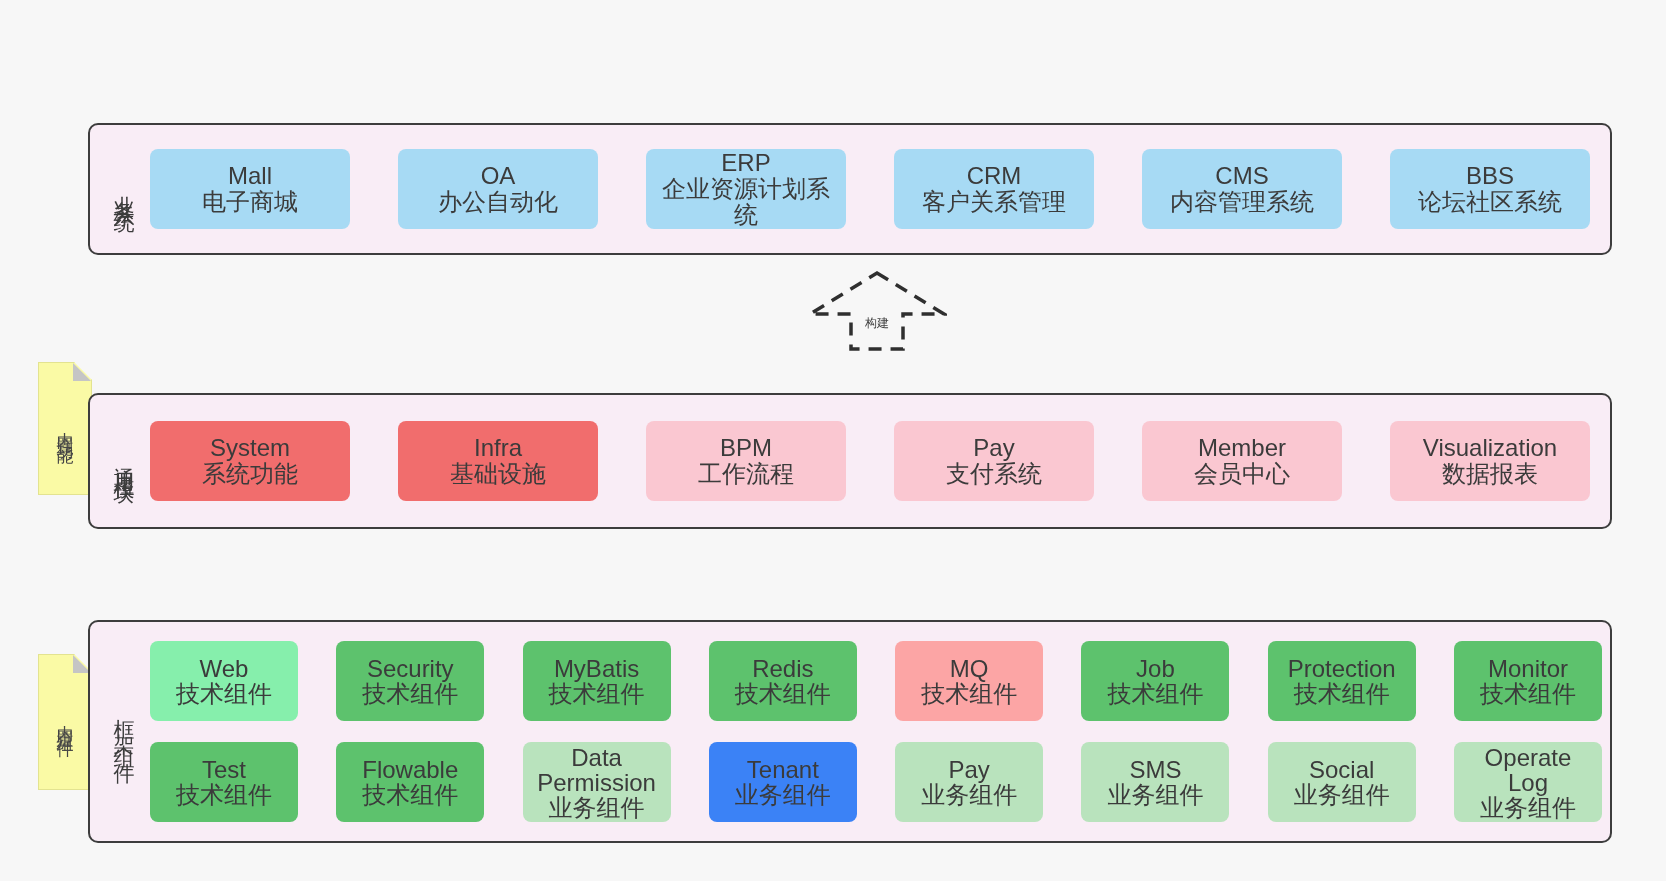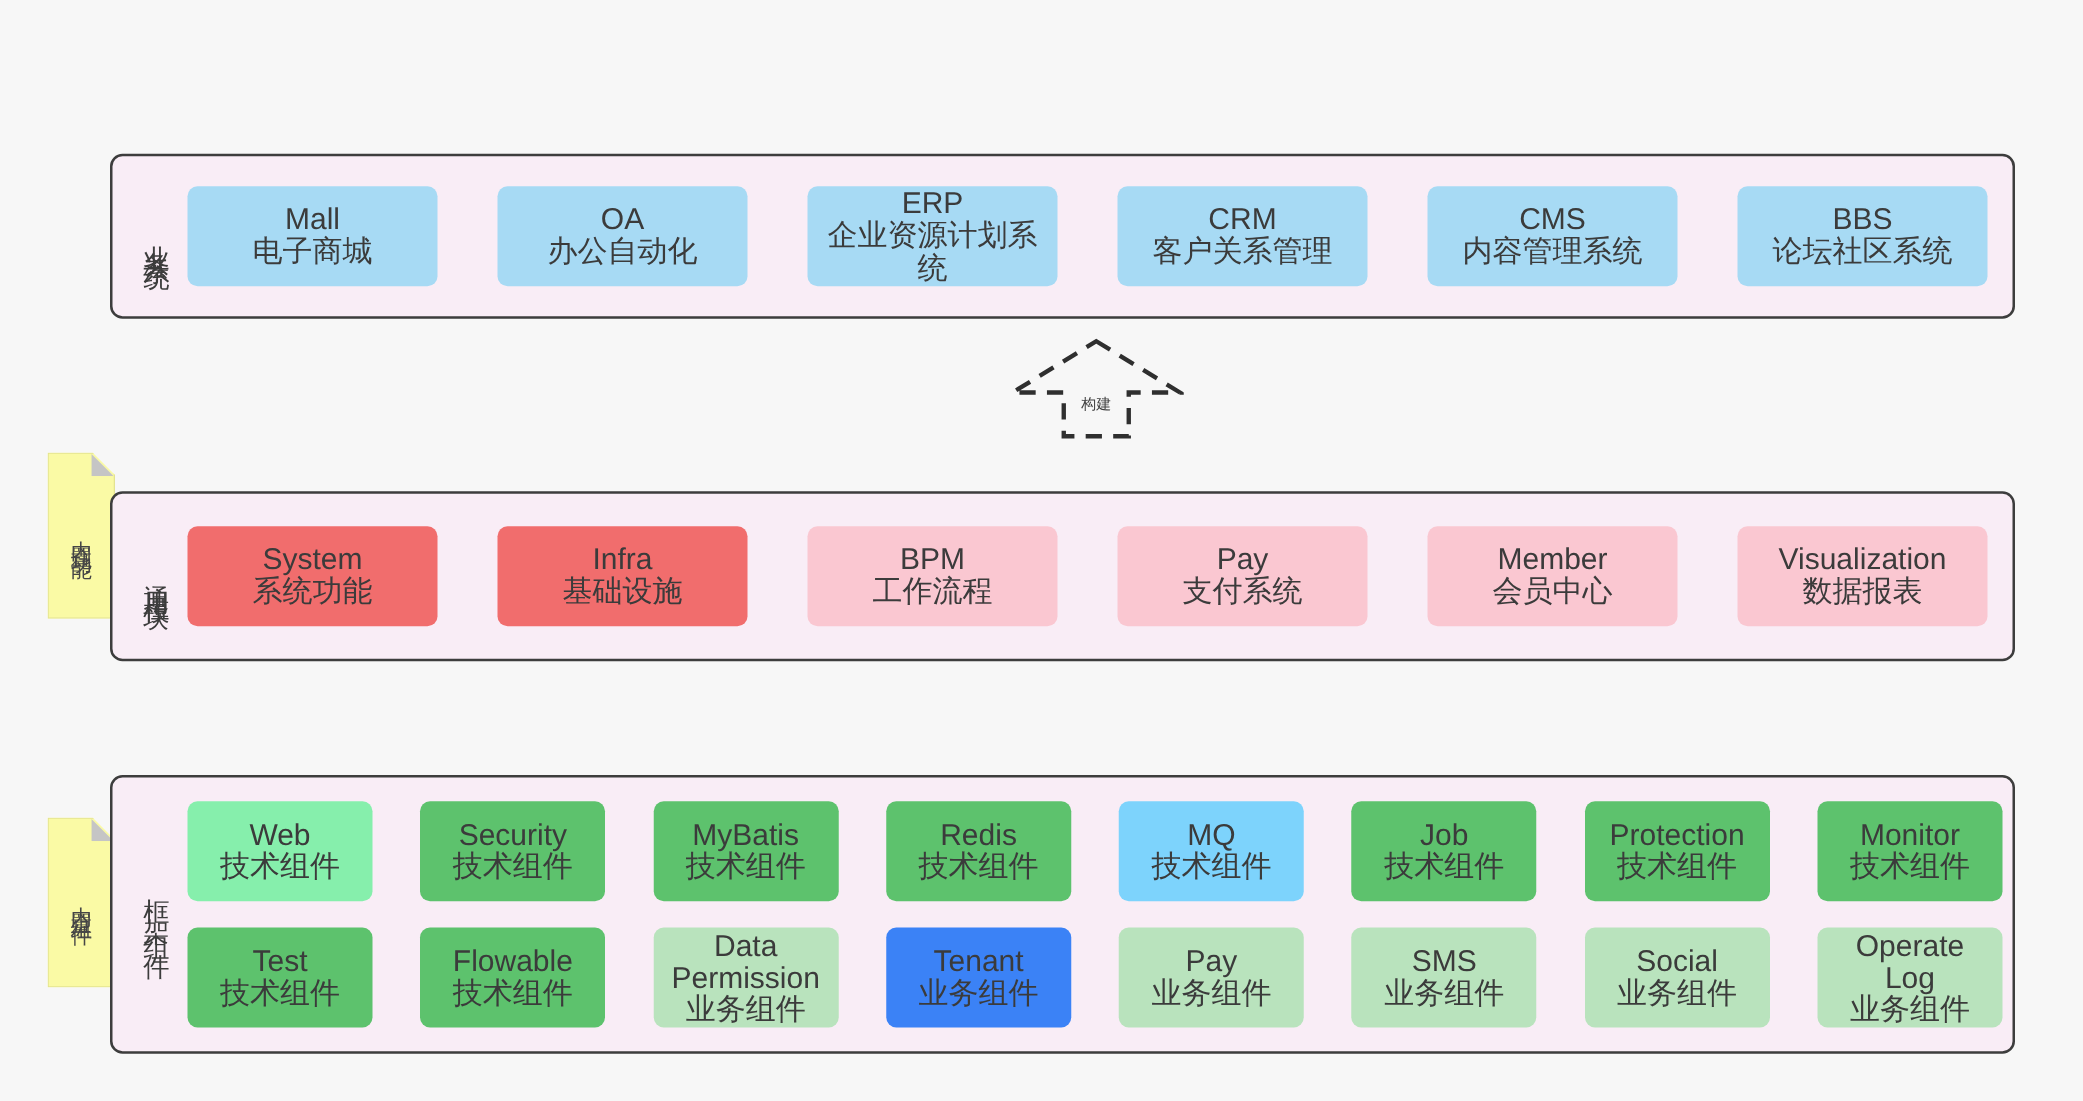--- a/index.html
+++ b/index.html
@@ -176,21 +176,21 @@
     <div class="box-sub">技术组件</div>
   </div>
           <div class="box" style="background: rgb(93, 194, 109);">
     <div class="box-name">MyBatis</div>
     <div class="box-sub">技术组件</div>
   </div>
           <div class="box" style="background: rgb(93, 194, 109);">
     <div class="box-name">Redis</div>
     <div class="box-sub">技术组件</div>
   </div>
-          <div class="box" style="background: #7dd3fc;">
+          <div class="box" style="background: #fca5a5;">
     <div class="box-name">MQ</div>
     <div class="box-sub">技术组件</div>
   </div>
           <div class="box" style="background: rgb(93, 194, 109);">
     <div class="box-name">Job</div>
     <div class="box-sub">技术组件</div>
   </div>
           <div class="box" style="background: rgb(93, 194, 109);">
     <div class="box-name">Protection</div>
     <div class="box-sub">技术组件</div>

